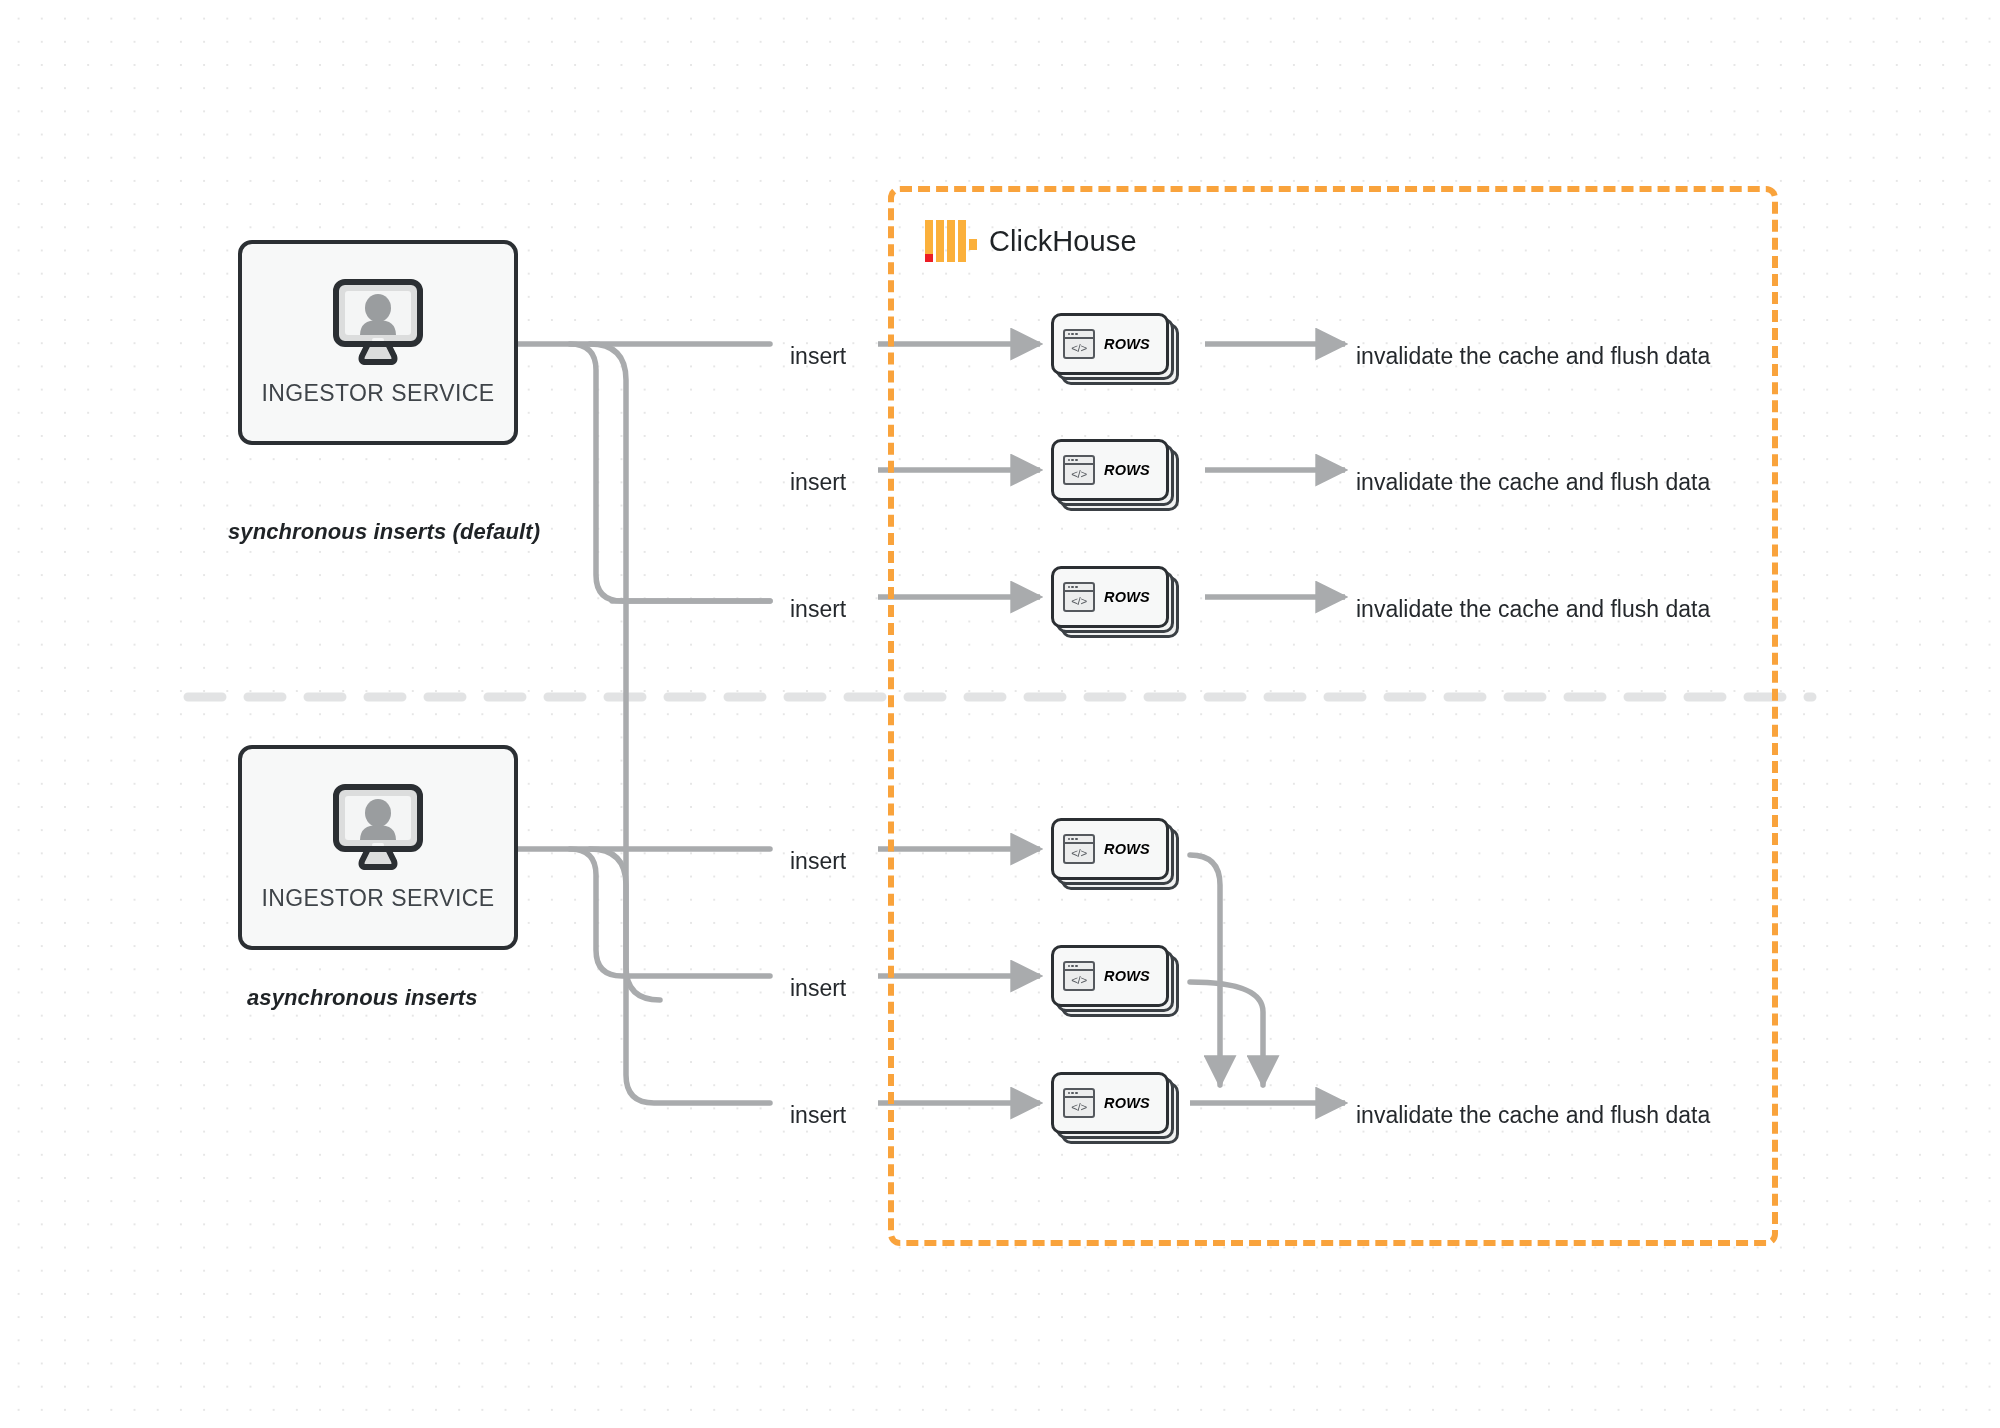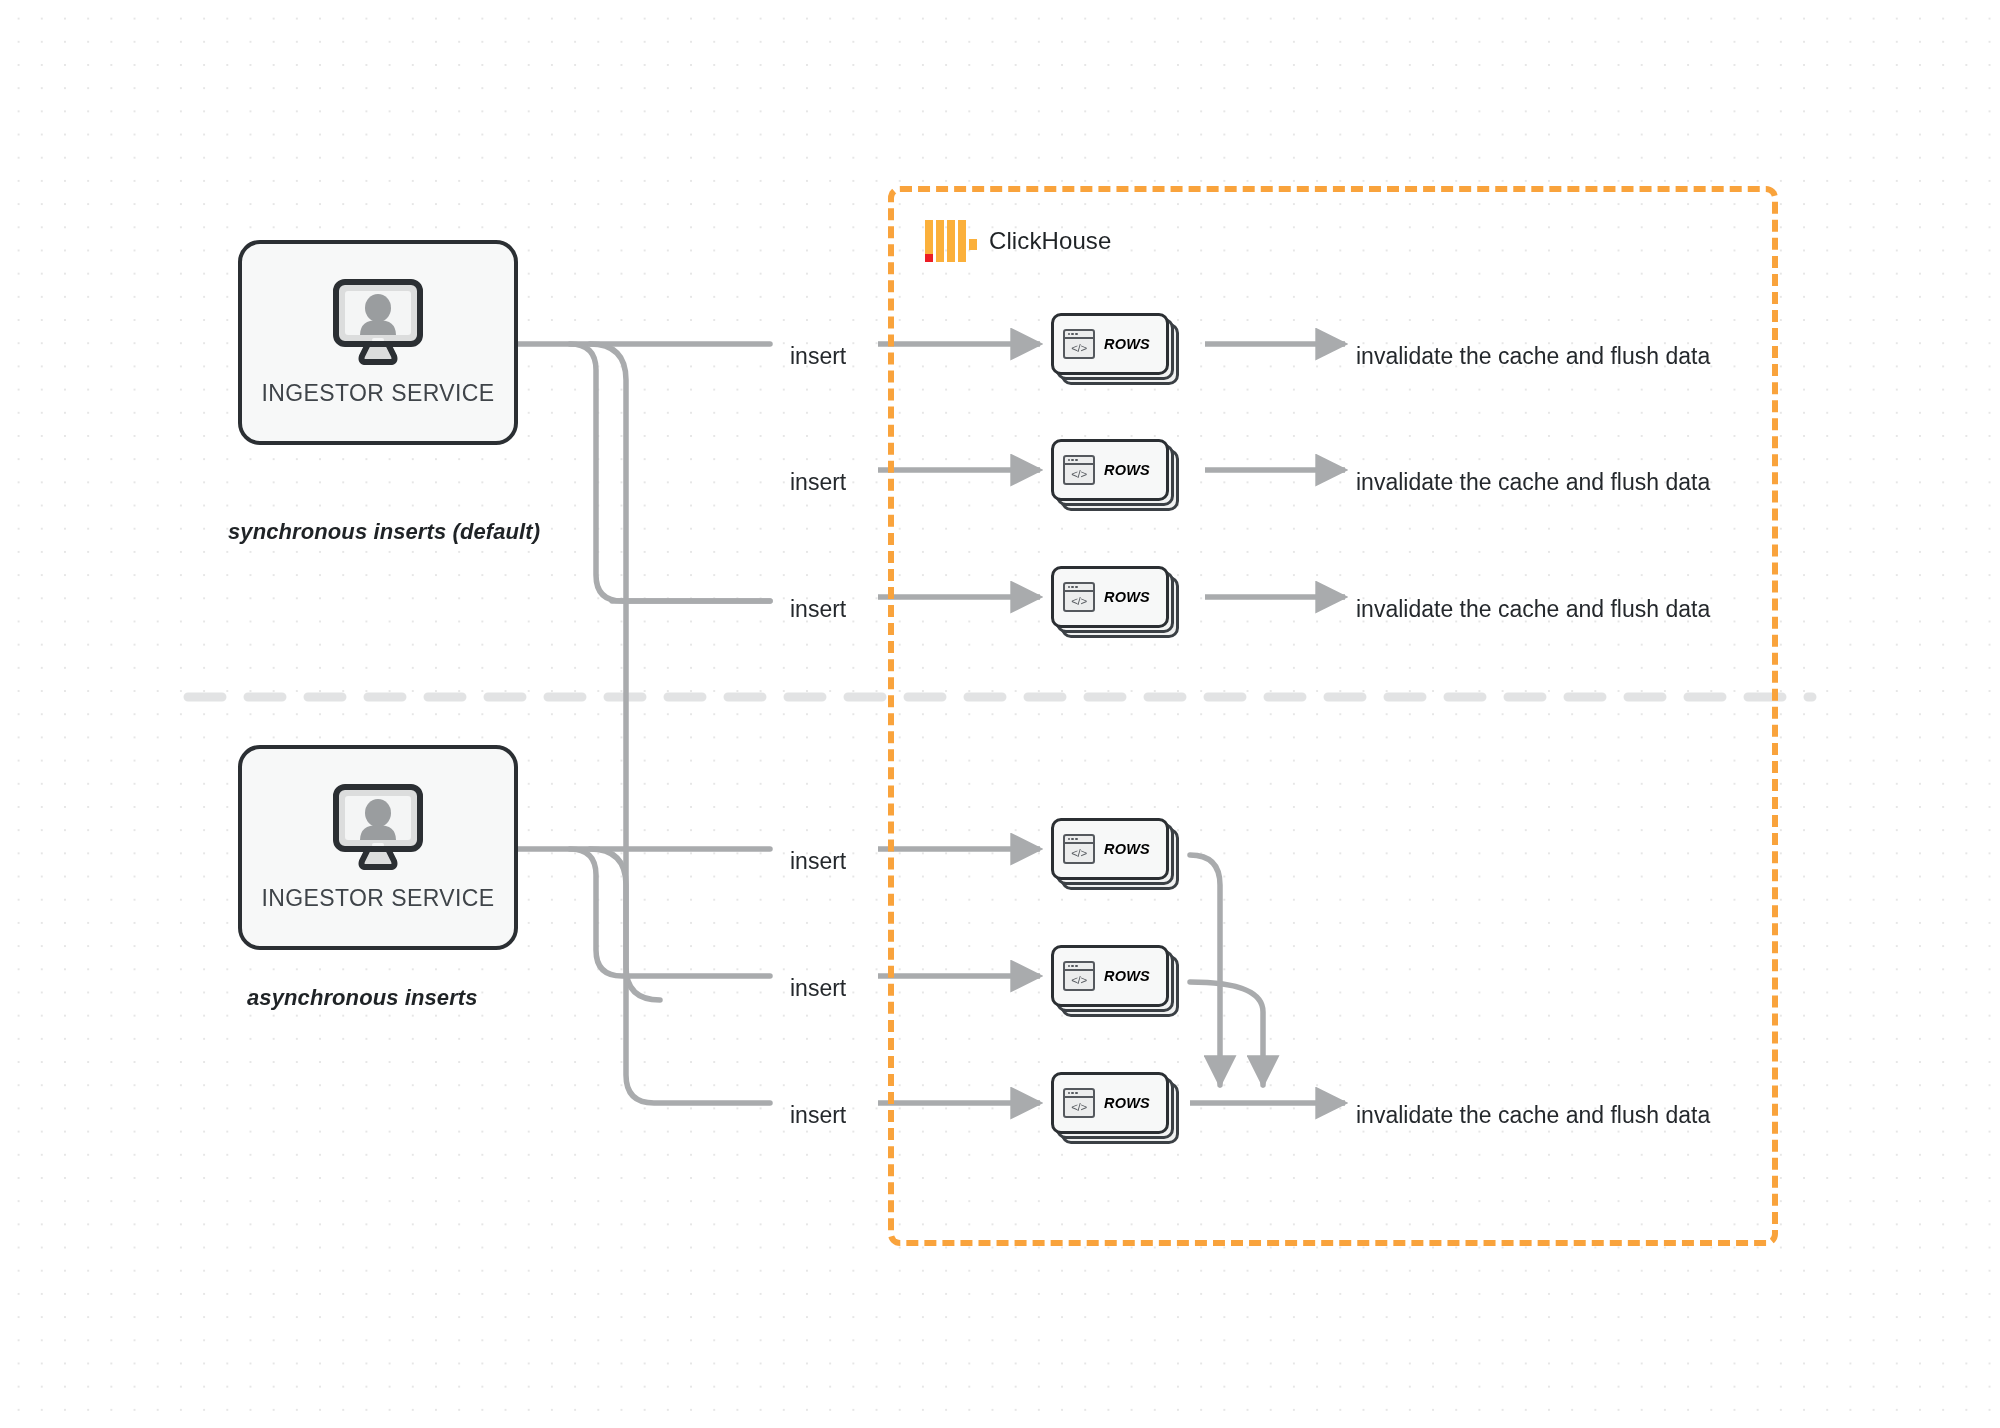--- a/index.html
+++ b/index.html
@@ -22,21 +22,21 @@
   #svg-layer {
     position: absolute;
     left: 0; top: 0;
     width: 2000px;
     height: 1428px;
   }
   .node-box {
     position: absolute;
     background: #f7f8f8;
     border: 4px solid #2b2f33;
-    border-radius: 22px;
+    border-radius: 14px;
     box-sizing: border-box;
     display: flex;
     flex-direction: column;
     align-items: center;
     justify-content: center;
   }
   .node-label {
     font-size: 23px;
     letter-spacing: 0.4px;
     color: #3f4449;
@@ -180,21 +180,21 @@
     background: #ed1c24;
   }
   .ch-logo .small {
     position: absolute;
     width: 7.5px;
     height: 11px;
     background: #fbb03b;
     top: 19px;
   }
   .ch-name {
-    font-size: 24px;
+    font-size: 29px;
     color: #1f2326;
     letter-spacing: 0.1px;
   }
 </style>
 </head>
 <body>
 
 <div id="canvas">
 
   <svg id="svg-layer" viewBox="0 0 2000 1428">

